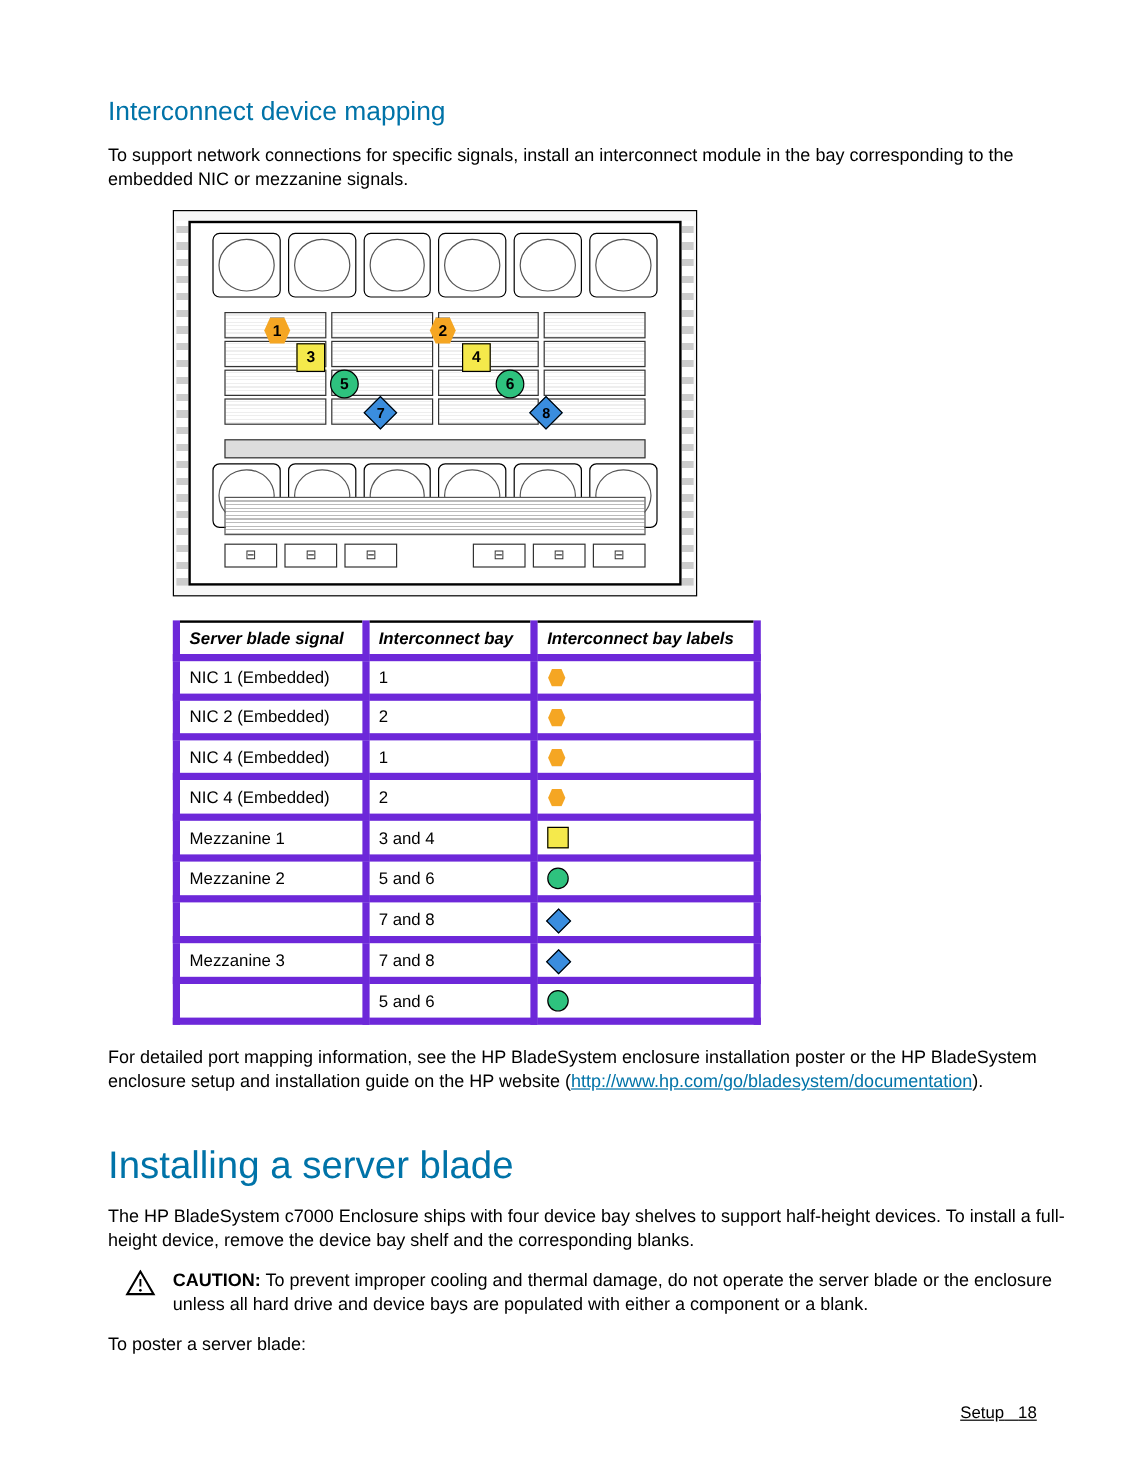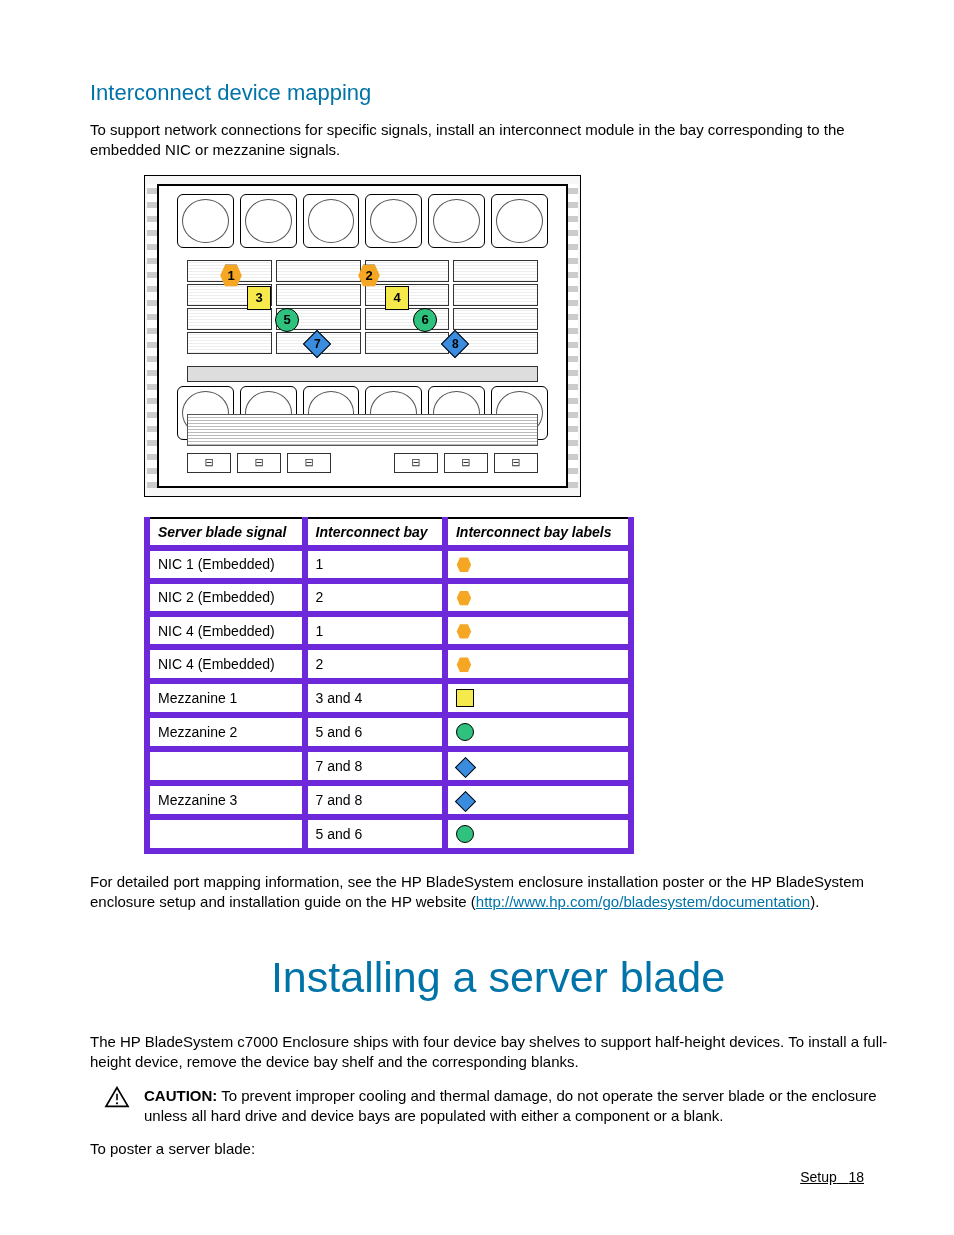--- a/index.html
+++ b/index.html
@@ -17,24 +17,23 @@
     padding: 80px 48px 0 90px;
   }
   .h2 {
     color: #0073a8;
     font-size: 22px;
     font-weight: normal;
     margin: 0 0 14px 0;
   }
   .h1 {
     color: #0073a8;
-    font-size: 43px;
+    font-size: 32px;
     font-weight: normal;
-    margin: 40px 0 30px 0;
-    text-align: center;
+    margin: 40px 0 14px 0;
   }
   .body-indent {
     line-height: 1.35;
     margin-bottom: 14px;
   }
   .diagram-wrap {
     margin-left: 54px;
     margin-bottom: 20px;
   }
   .diagram {

